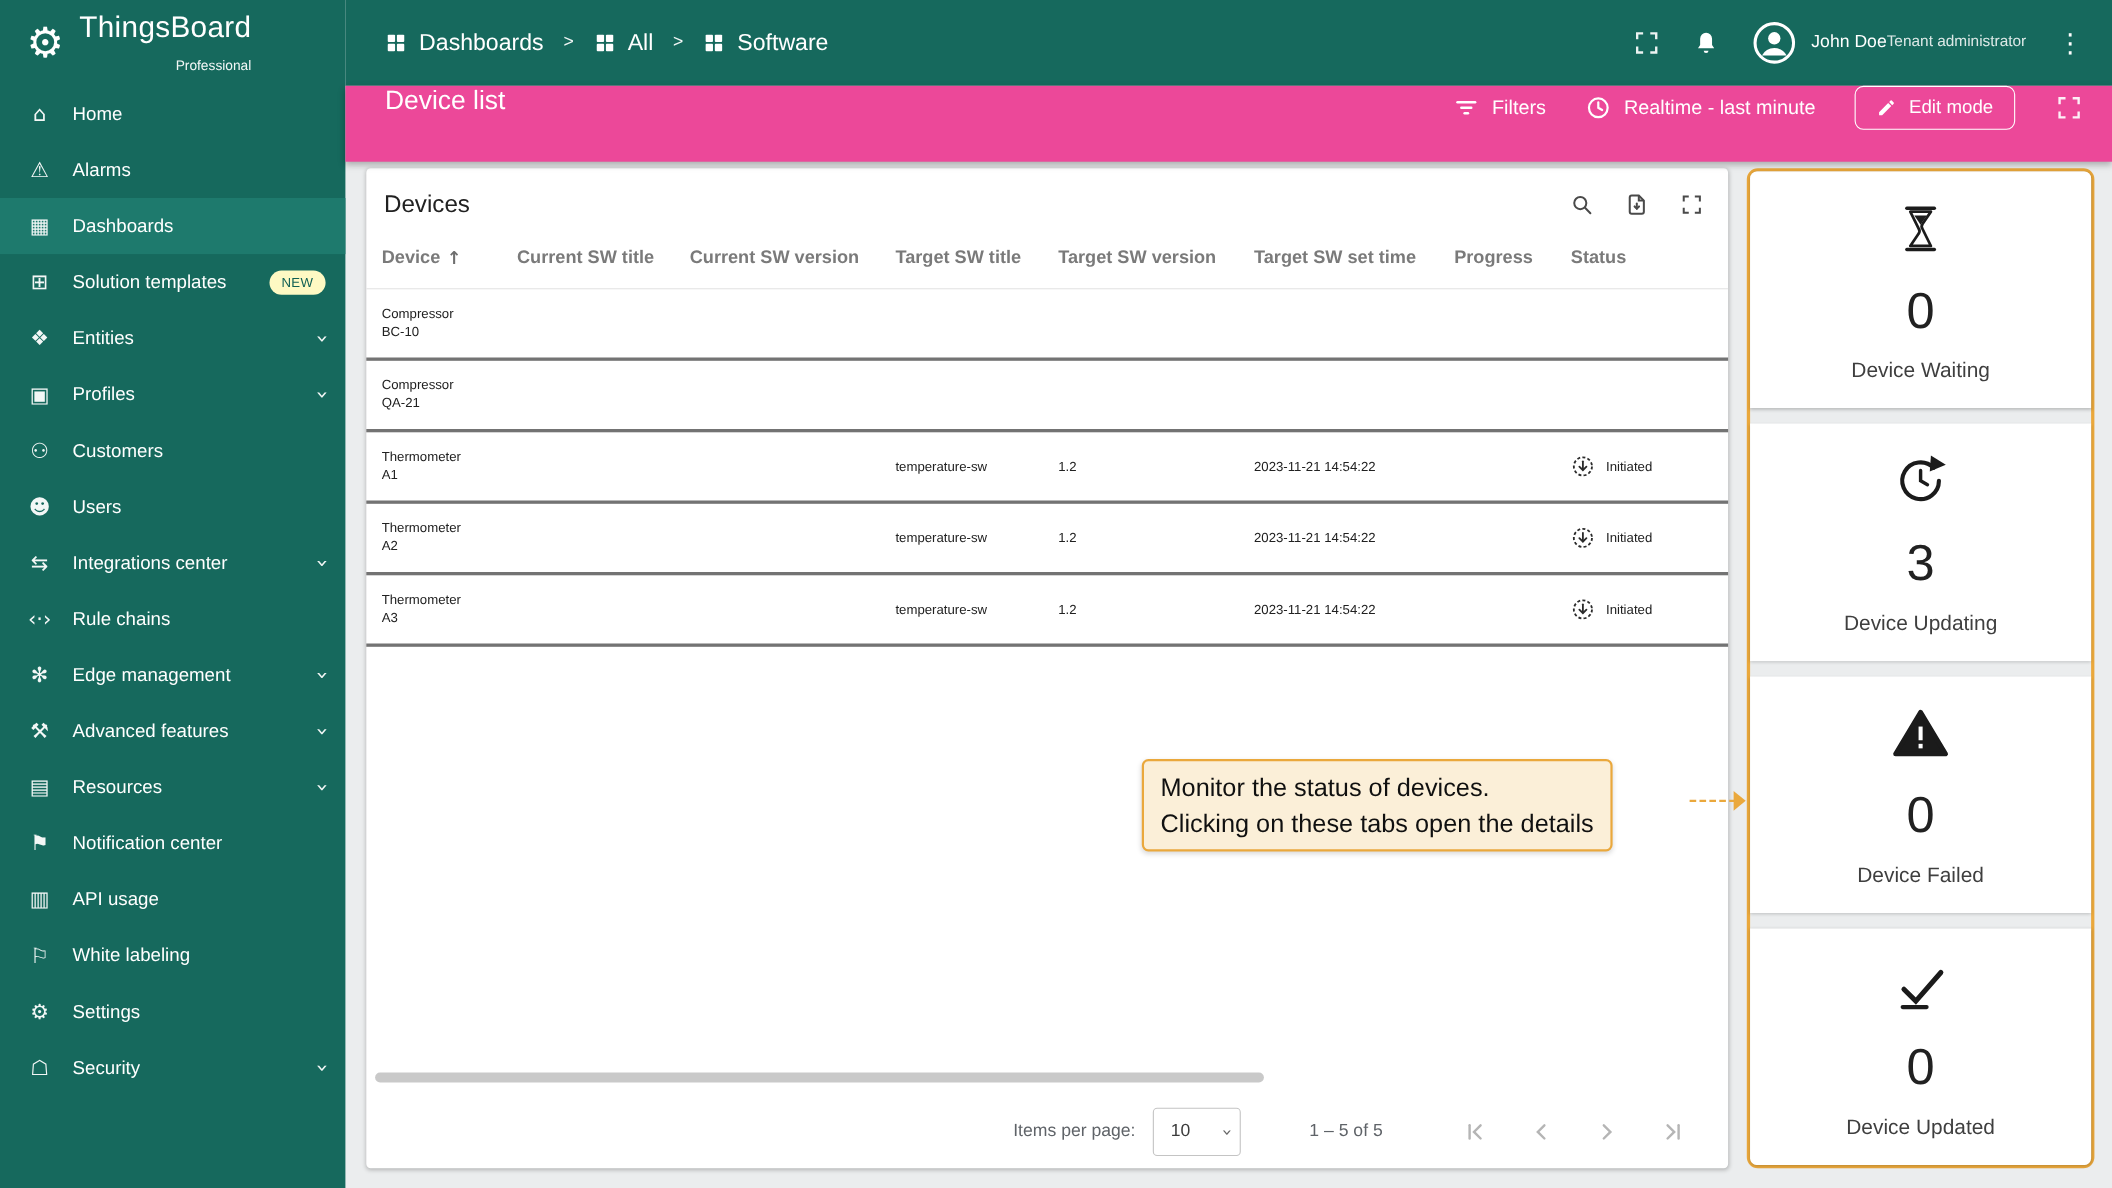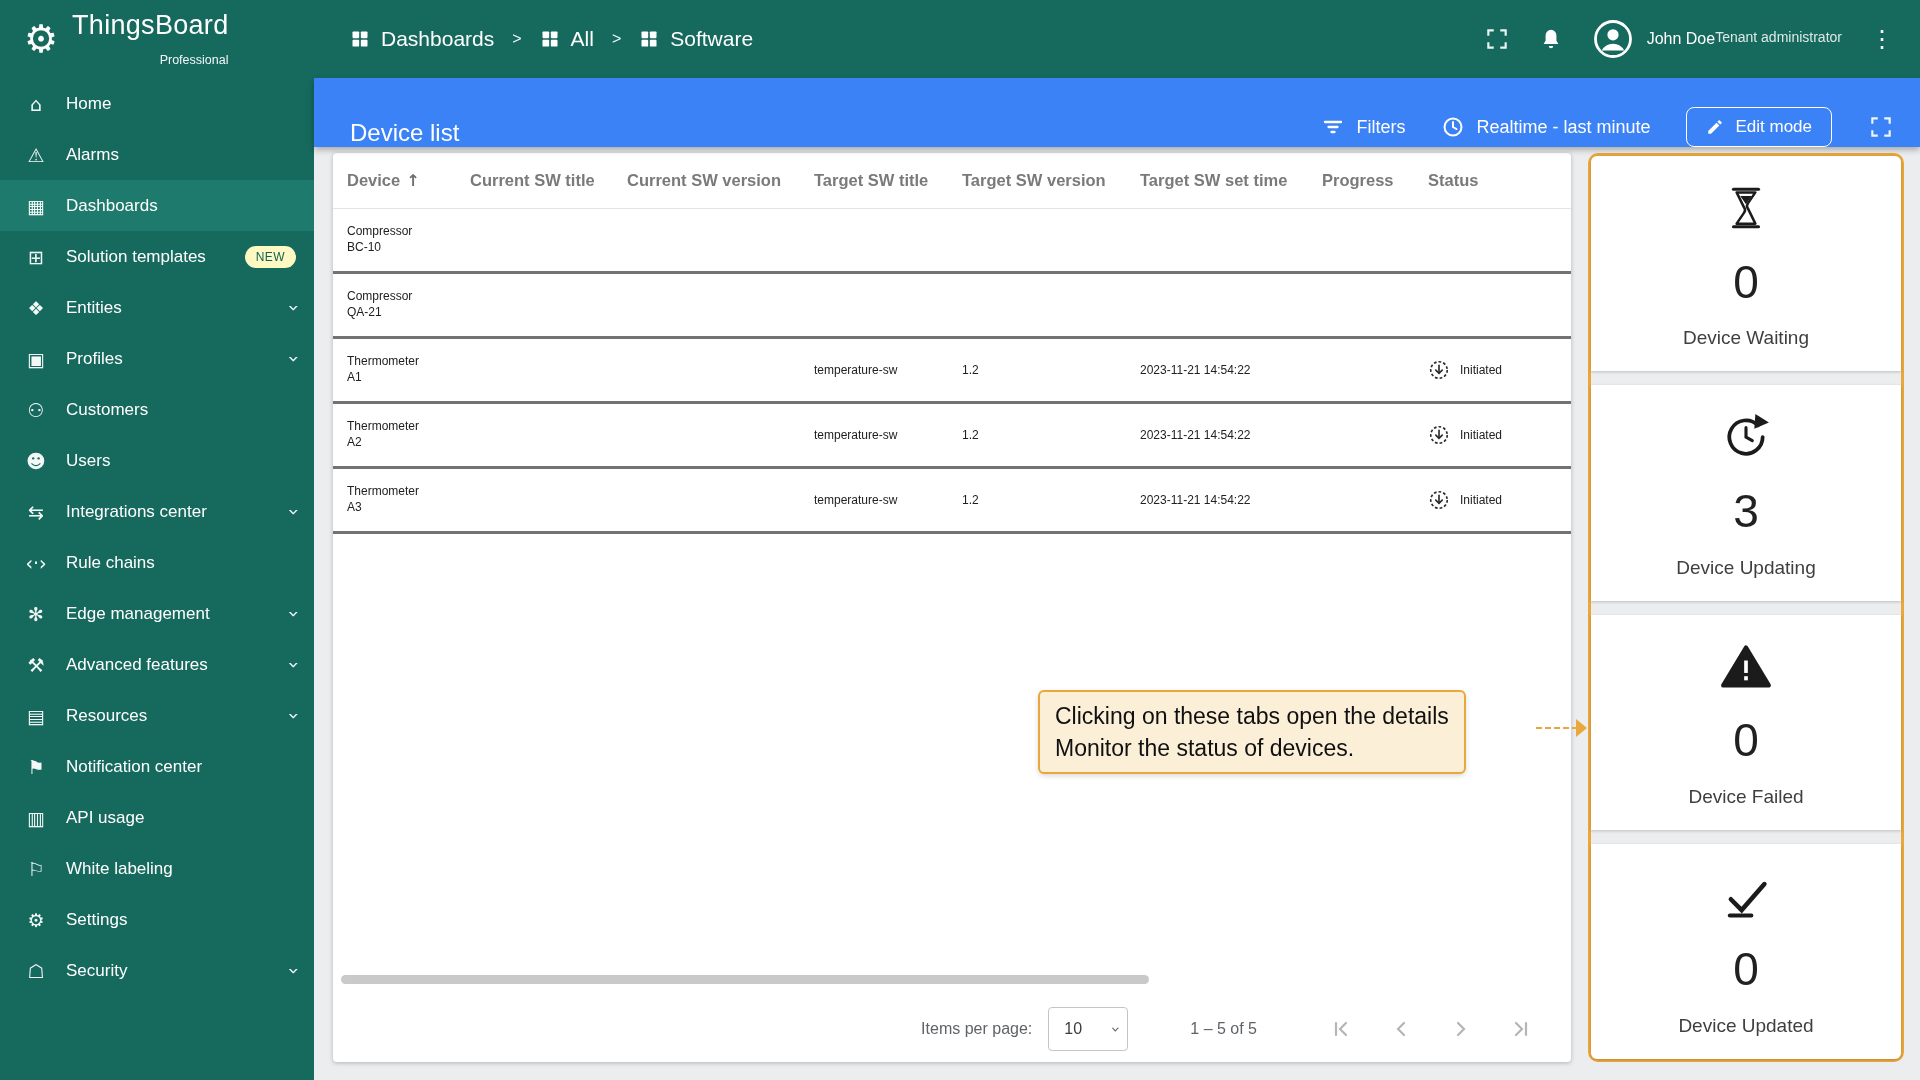--- a/index.html
+++ b/index.html
@@ -28,21 +28,21 @@
   .breadcrumb { display:flex; align-items:center; gap:12px; font-size:21px; }
   .crumb { display:flex; align-items:center; gap:11px; cursor:pointer; }
   .crumb-sep { font-size:16px; opacity:.95; margin:0 6px; }
   .topbar-right { margin-left:auto; display:flex; align-items:center; gap:28px; }
   .user-block { display:flex; align-items:center; gap:13px; }
   .user-texts { display:flex; flex-direction:row; line-height:1.25; }
   .user-name { font-size:16px; }
   .user-role { font-size:14px; opacity:.85; }
   .kebab { font-family:"DejaVu Sans", sans-serif; font-size:24px; cursor:pointer; }
 
-  .subbar { height:69px; background:#3b82f6; color:#fff; display:flex; align-items:flex-end; padding:0 26px 0 36px; box-shadow:0 3px 6px rgba(0,0,0,.28); position:relative; z-index:2; }
+  .subbar { height:69px; background:#ec4899; color:#fff; display:flex; align-items:flex-start; padding:0 26px 0 36px; box-shadow:0 3px 6px rgba(0,0,0,.28); position:relative; z-index:2; }
   .page-title { font-size:24px; font-weight:500; }
   .subbar-right { margin-left:auto; display:flex; align-items:center; gap:36px; }
   .subbar-item { display:flex; align-items:center; gap:11px; font-size:18px; cursor:pointer; }
   .edit-btn { display:flex; align-items:center; gap:11px; border:1.5px solid #fff; border-radius:8px; padding:9px 19px; font-size:17px; font-weight:500; cursor:pointer; background:transparent; color:#fff; }
 
   .content { flex:1; display:flex; gap:17px; padding:6px 16px 18px 19px; min-height:0; }
 
   
   .devices-card { flex:1; background:#fff; border-radius:4px; box-shadow:0 1px 4px rgba(0,0,0,.25); display:flex; flex-direction:column; min-width:0; }
   .card-head { display:flex; align-items:center; padding:20px 22px 8px 16px; }
@@ -275,20 +275,41 @@
             <path d="M15 4h5v5"></path>
             <path d="M20 15v5h-5"></path>
             <path d="M9 20H4v-5"></path>
           </svg>
       </div>
     </div>
 
     <div class="content">
 
       <section class="devices-card">
+        <div class="card-head">
+          <span class="card-title">Devices</span>
+          <div class="card-icons">
+            <svg width="22" height="22" viewBox="0 0 24 24" fill="none" stroke="#4a4a4a" stroke-width="2">
+                <circle cx="10.5" cy="10.5" r="6"></circle>
+                <line x1="15.2" y1="15.2" x2="20.5" y2="20.5" stroke-linecap="round"></line>
+              </svg>
+            <svg width="22" height="22" viewBox="0 0 24 24" fill="none" stroke="#4a4a4a" stroke-width="2">
+                <path d="M14 3H7a2 2 0 0 0-2 2v14a2 2 0 0 0 2 2h10a2 2 0 0 0 2-2V8l-5-5z"></path>
+                <path d="M14 3v5h5"></path>
+                <path d="M12 11v5" stroke-linecap="round"></path>
+                <path d="M9.8 13.8L12 16l2.2-2.2" stroke-linecap="round"></path>
+              </svg>
+            <svg width="22" height="22" viewBox="0 0 24 24" fill="none" stroke="#4a4a4a" stroke-width="2">
+                <path d="M4 9V4h5"></path>
+                <path d="M15 4h5v5"></path>
+                <path d="M20 15v5h-5"></path>
+                <path d="M9 20H4v-5"></path>
+              </svg>
+          </div>
+        </div>
 
         <div class="tbl-head">
           <span class="th">
             <span>Device</span>
             <span class="sort-arrow">↑</span>
           </span>
           <span class="th">
               <span>Current SW title</span>
             </span>
           <span class="th">
@@ -479,17 +500,17 @@
           <span class="sc-value">0</span>
           <span class="sc-label">Device Updated</span>
         </div>
       </aside>
 
     </div>
   </div>
 </div>
 
 <div class="tutorial-tip">
+  <div class="tt-line">Monitor the status of devices.</div>
   <div class="tt-line">Clicking on these tabs open the details</div>
-  <div class="tt-line">Monitor the status of devices.</div>
 </div>
 <div class="tt-connector"></div>
 <div class="tt-arrow"></div>
 
 </body></html>

